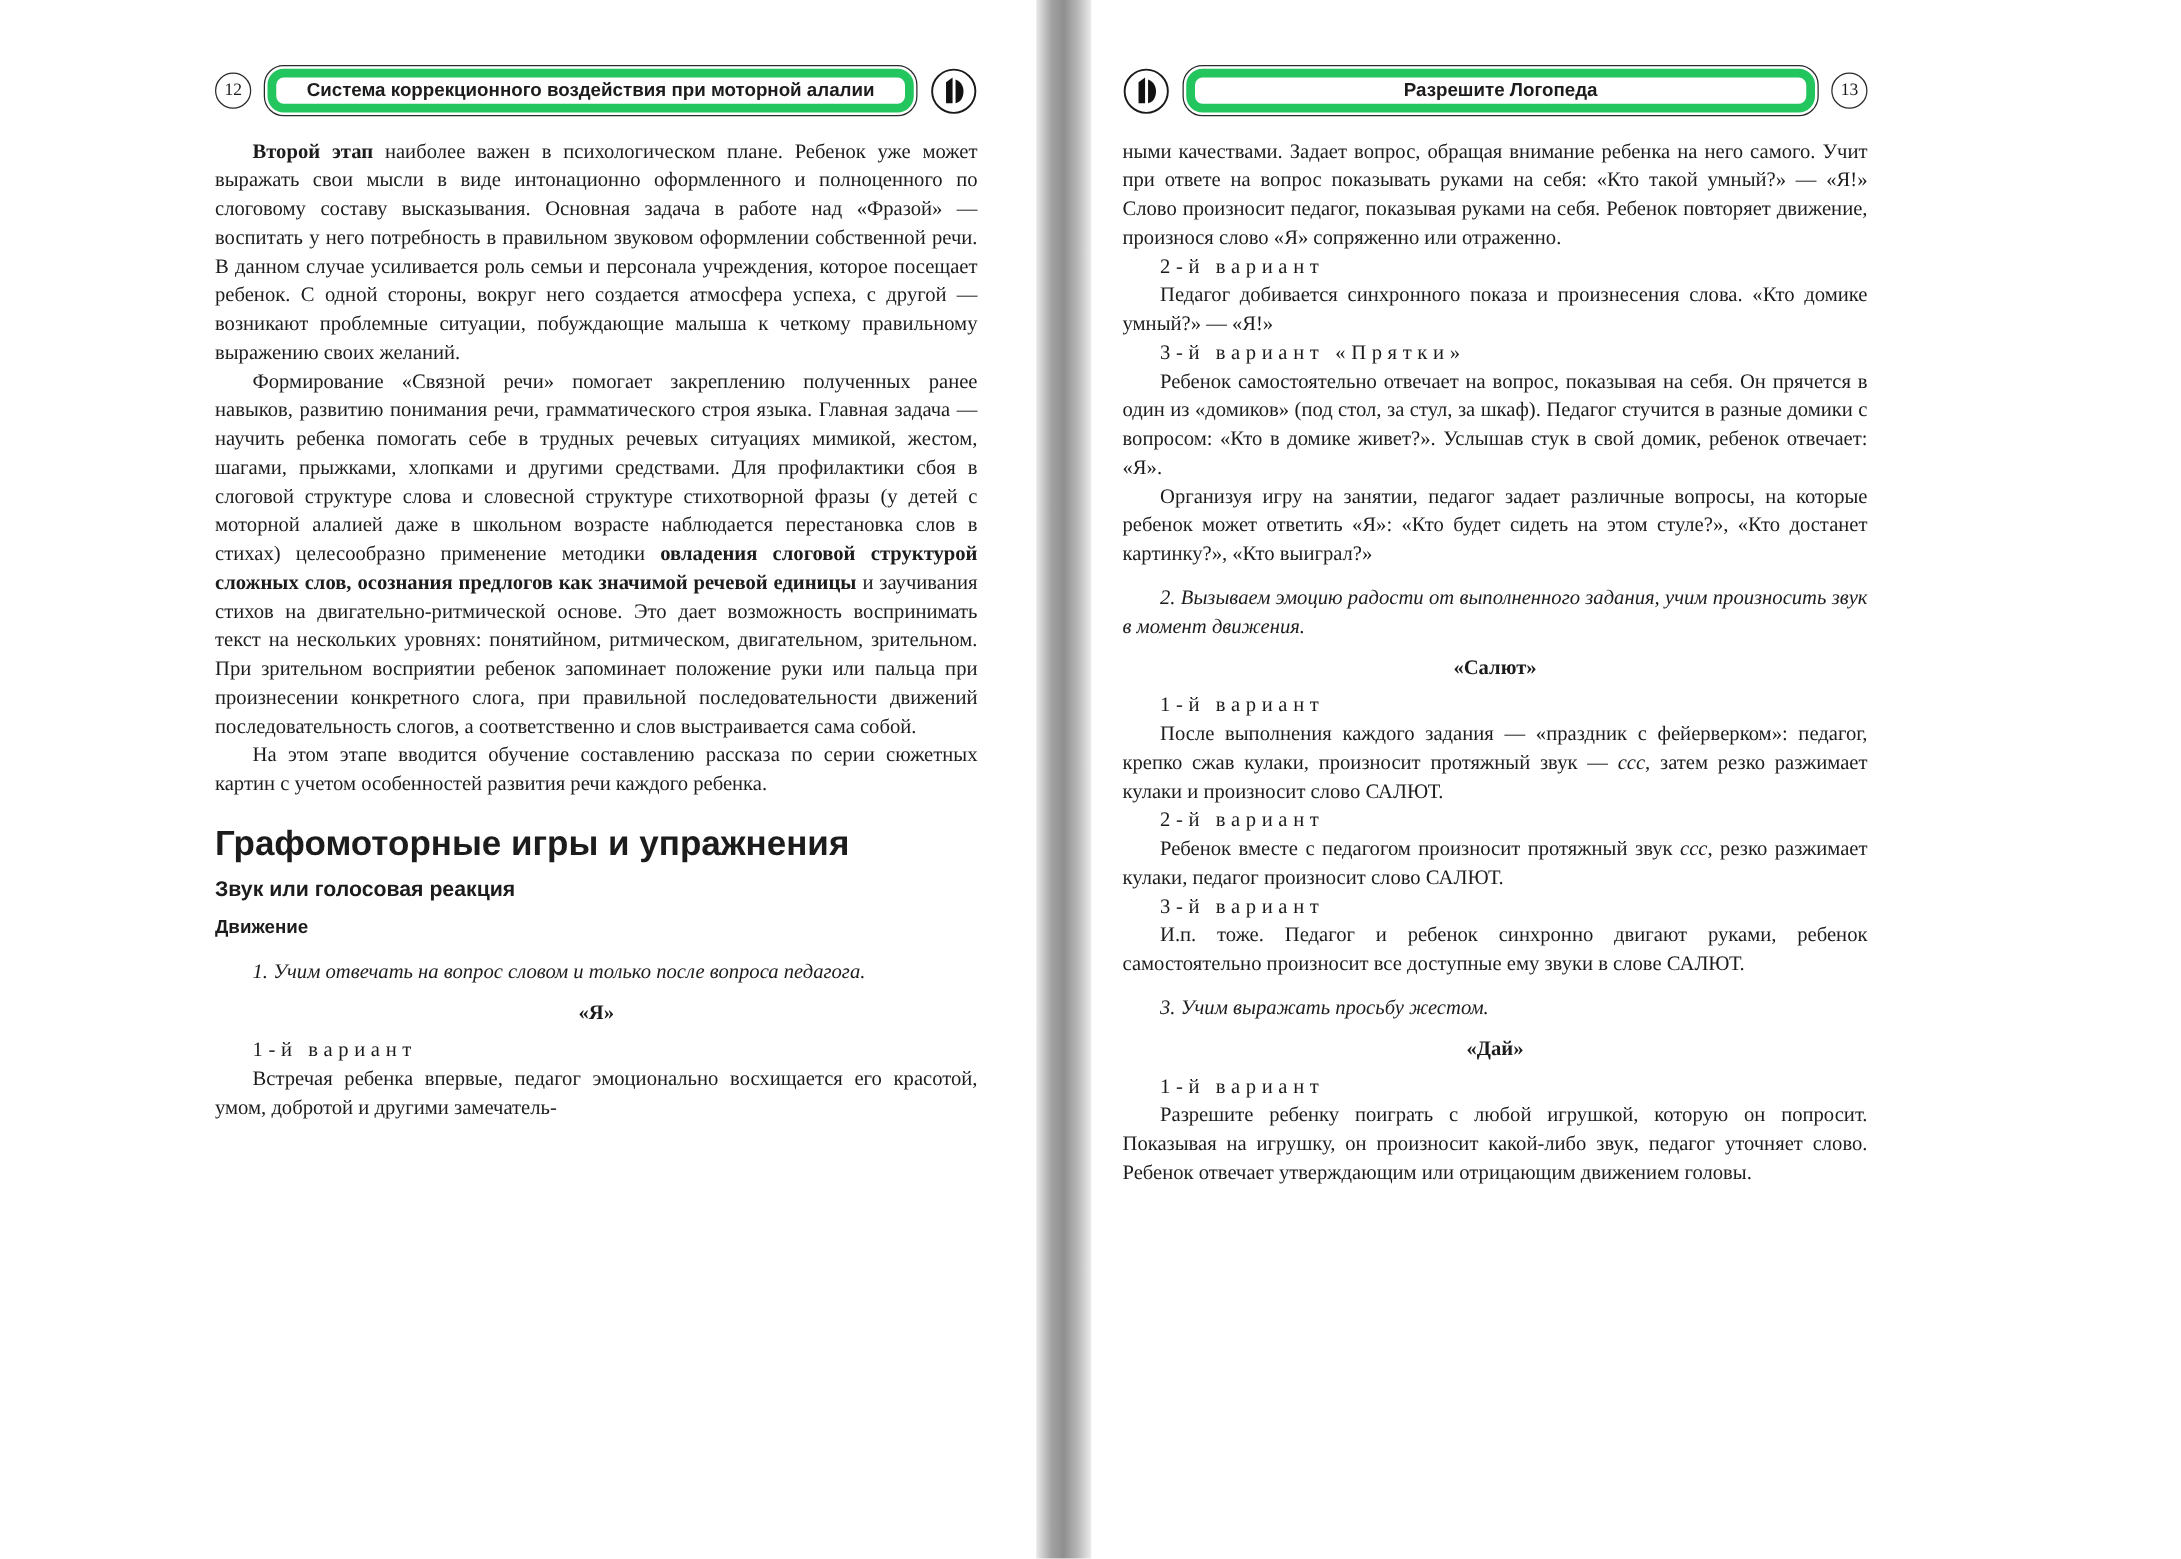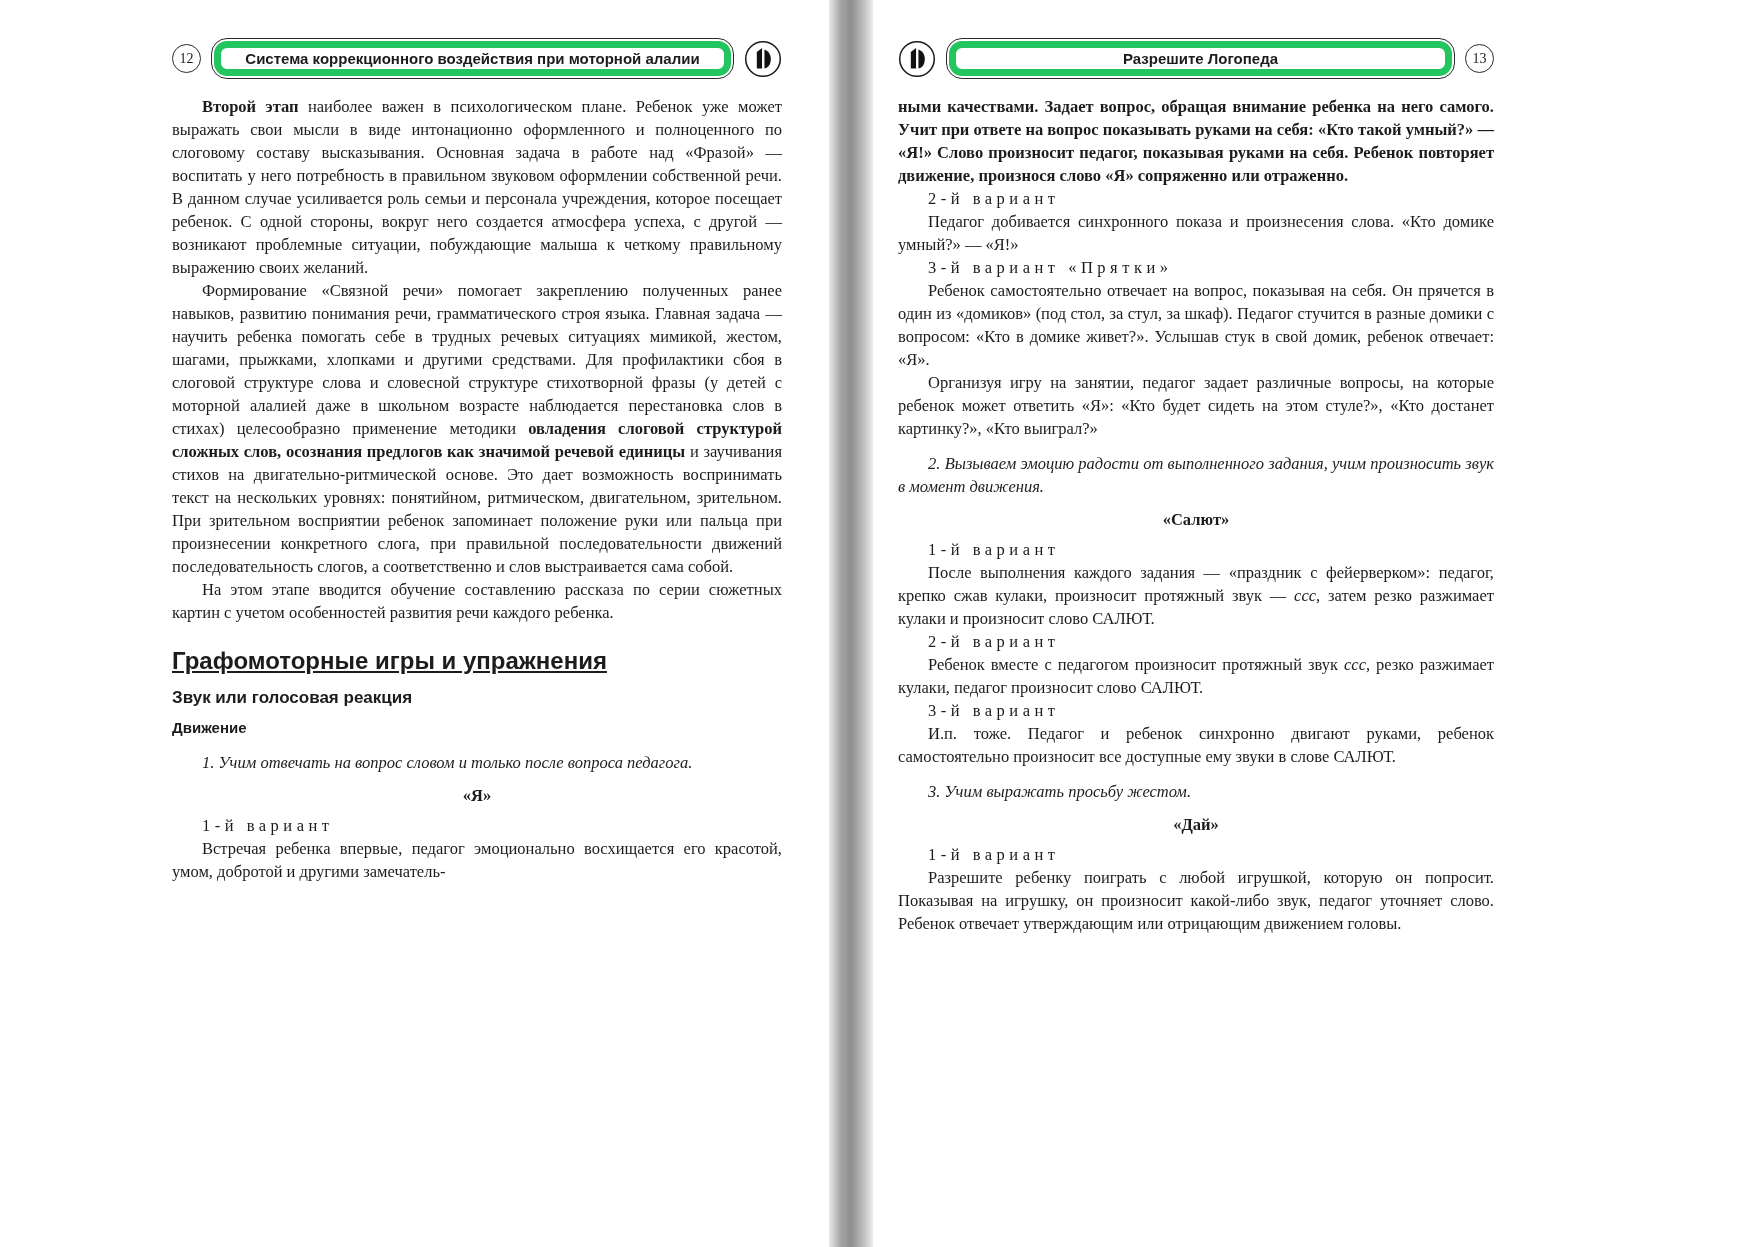--- a/index.html
+++ b/index.html
@@ -1,45 +1,45 @@
 <!DOCTYPE html>
 <html><head>
 <meta charset="utf-8">
 <style>
   html,body{margin:0;padding:0;background:#ffffff;}
   #scan{position:relative;width:1745px;height:1247px;background:#ffffff;overflow:hidden;
         font-family:"Liberation Serif","DejaVu Serif",serif;color:#1c1c1c;}
   
   #gutter{position:absolute;left:829px;top:0;width:44px;height:1247px;
           background:linear-gradient(90deg,#e9e9e9 0%,#a2a2a2 28%,#8f8f8f 50%,#b7b7b7 75%,#ececec 100%);}
-  .page{position:absolute;top:38px;background:transparent;}
+  .page{position:absolute;top:52px;background:transparent;}
   #left-page{left:172px;width:610px;}
   #right-page{left:898px;width:596px;}
 
   
   .runhead{display:flex;align-items:center;gap:10px;margin-bottom:16px;}
   .folio{flex:0 0 auto;width:27px;height:27px;border:1.4px solid #2a2a2a;border-radius:50%;
          display:flex;align-items:center;justify-content:center;font-size:14px;}
   .capsule{flex:1 1 auto;border:1.5px solid #2a2a2a;border-radius:16px;padding:2px;}
   .capsule-inner{border:7px solid #22c55e;border-radius:13px;text-align:center;
                  font-family:"Liberation Sans","DejaVu Sans",sans-serif;font-weight:bold;
                  font-size:15px;padding:2px 14px;white-space:nowrap;overflow:hidden;}
   .logo{flex:0 0 auto;width:38px;height:38px;}
 
   
   .body-text{font-size:16.5px;line-height:23px;}
   .blk{margin:0;}
   .blk span{white-space:pre-wrap;}
   .blk.p{text-align:justify;text-indent:30px;}
-  .blk.pc{text-align:justify;text-indent:0;font-weight:bold;}
+  .blk.pc{text-align:justify;text-indent:0;}
   .blk.it{text-align:justify;text-indent:30px;font-style:italic;margin:12px 0 10px;}
   .blk.ctr{text-align:center;font-weight:bold;margin:9px 0 7px;}
   .blk.var{text-indent:30px;letter-spacing:4.5px;}
   .blk.h1x{font-family:"Liberation Sans","DejaVu Sans",sans-serif;font-weight:bold;
-           font-size:24px;line-height:26px;margin:24px 0 12px;letter-spacing:0;text-decoration:underline;}
+           font-size:28px;line-height:26px;margin:24px 0 12px;letter-spacing:0;}
   .blk.h2x{font-family:"Liberation Sans","DejaVu Sans",sans-serif;font-weight:bold;
            font-size:17px;margin:6px 0 7px;}
   .blk.h3x{font-family:"Liberation Sans","DejaVu Sans",sans-serif;font-weight:bold;
            font-size:15px;margin:4px 0 10px;}
   .b{font-weight:bold;}
   .i{font-style:italic;}
 </style>
 </head>
 <body>
 

